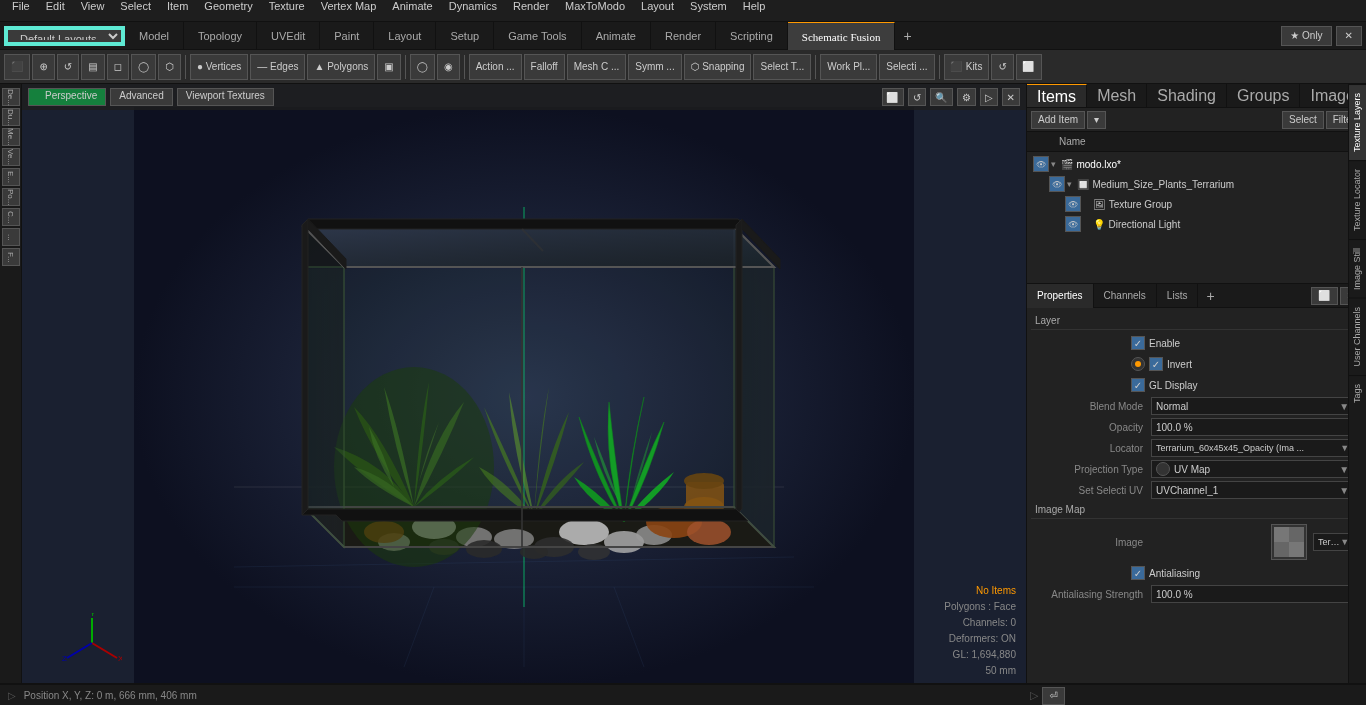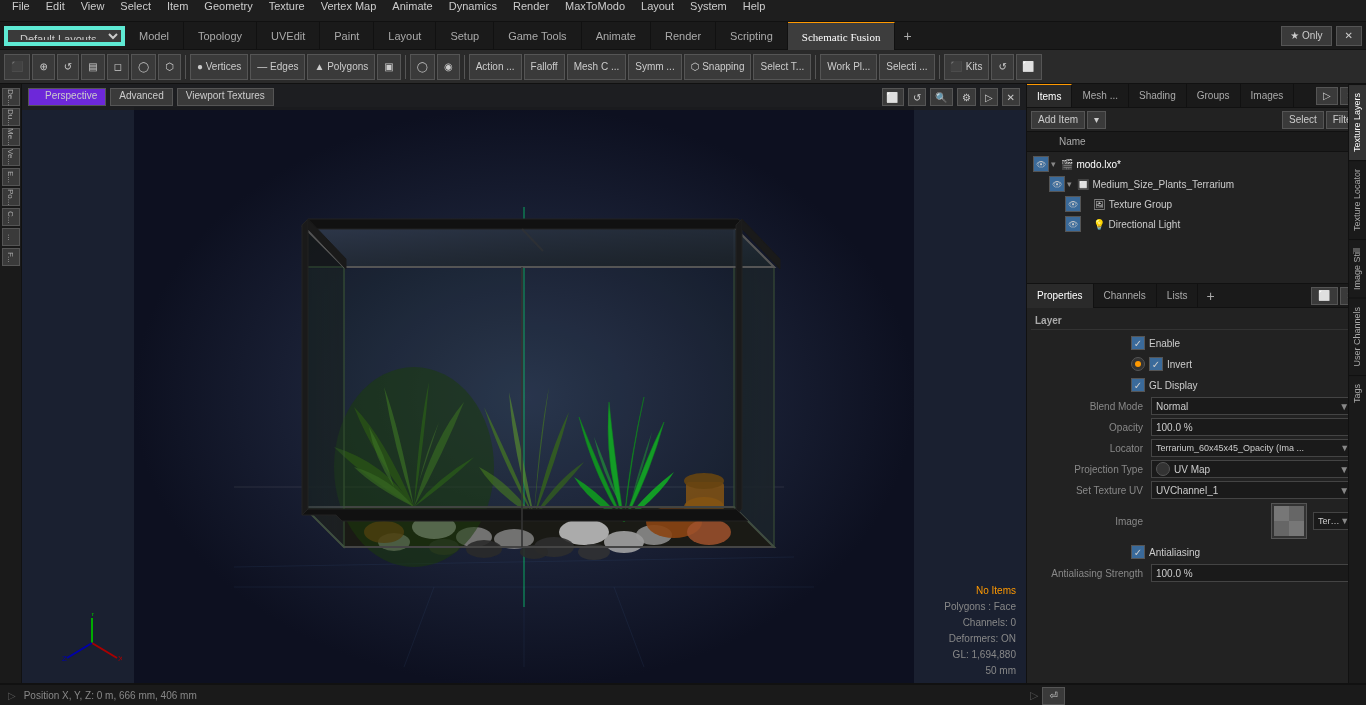--- a/index.html
+++ b/index.html
@@ -28,41 +28,41 @@
     #main { display: flex; height: calc(705px - 22px - 28px - 34px - 22px); }
 
     
     #left-sidebar { width: 22px; background: #1a1a1a; border-right: 1px solid #111; display: flex; flex-direction: column; align-items: center; padding-top: 4px; gap: 2px; }
     .sidebar-btn { width: 18px; height: 18px; background: #3a3a3a; border: 1px solid #555; color: #aaa; font-size: 7px; cursor: pointer; display: flex; align-items: center; justify-content: center; writing-mode: vertical-rl; font-size: 8px; }
 
     
     #viewport { flex: 1; position: relative; background: #1a2030; overflow: hidden; }
     #viewport-header { position: absolute; top: 0; left: 0; right: 0; z-index: 10; display: flex; align-items: center; background: rgba(30,30,30,0.8); height: 26px; padding: 0 6px; gap: 4px; }
     .viewport-tab { background: #3a3a3a; border: 1px solid #555; color: #ccc; padding: 1px 8px; font-size: 10px; cursor: pointer; height: 18px; }
-    .viewport-tab.active { background: #6d28d9; padding-left: 16px; }
+    .viewport-tab.active { background: #15803d; padding-left: 16px; }
     .viewport-controls { margin-left: auto; display: flex; gap: 4px; }
     .vp-ctrl-btn { background: #3a3a3a; border: 1px solid #555; color: #ccc; font-size: 10px; cursor: pointer; padding: 1px 4px; height: 18px; }
     
     
     #terrarium-area { position: absolute; top: 26px; left: 0; right: 0; bottom: 0; display: flex; align-items: center; justify-content: center; }
     
     
     #viewport-info { position: absolute; bottom: 4px; right: 10px; text-align: right; color: #f90; font-size: 10px; line-height: 1.6; }
     #viewport-info .gray { color: #888; }
     
     
     #axis-widget { position: absolute; bottom: 10px; left: 40px; width: 60px; height: 60px; }
     
     
     #right-panel { width: 340px; background: #2a2a2a; border-left: 1px solid #111; display: flex; flex-direction: column; }
     
     
     #items-panel { height: 200px; border-bottom: 1px solid #111; display: flex; flex-direction: column; }
     .panel-tabs { display: flex; background: #1a1a1a; height: 24px; border-bottom: 1px solid #111; }
-    .panel-tab { padding: 0 10px; line-height: 24px; color: #aaa; cursor: pointer; font-size: 10px; border-right: 1px solid #111; }
+    .panel-tab { padding: 0 10px; line-height: 24px; color: #aaa; cursor: pointer; font-size: 16px; border-right: 1px solid #111; }
     .panel-tab.active { color: #fff; background: #2a2a2a; border-top: 1px solid #f90; }
     .panel-toolbar { display: flex; align-items: center; background: #222; height: 24px; padding: 0 4px; gap: 2px; border-bottom: 1px solid #111; }
     .panel-tool-btn { background: #3a3a3a; border: 1px solid #555; color: #ccc; font-size: 10px; cursor: pointer; padding: 1px 6px; height: 18px; }
     
     
     #item-tree { flex: 1; overflow-y: auto; background: #222; padding: 2px; }
     .tree-header { display: flex; align-items: center; background: #1a1a1a; height: 20px; padding: 0 16px; border-bottom: 1px solid #111; }
     .tree-col-name { flex: 1; color: #aaa; font-size: 10px; }
     .tree-item { display: flex; align-items: center; height: 20px; padding-left: 4px; cursor: pointer; }
     .tree-eye { width: 16px; height: 16px; border: 1px solid #555; background: #2a2a2a; margin-right: 2px; display: flex; align-items: center; justify-content: center; font-size: 8px; cursor: pointer; }
@@ -73,21 +73,21 @@
     .tree-label.modified { color: #fff; }
 
     
     #props-panel { flex: 1; display: flex; flex-direction: column; overflow: hidden; }
     .props-tabs { display: flex; background: #1a1a1a; height: 24px; border-bottom: 1px solid #111; align-items: center; }
     .props-tab { padding: 0 10px; line-height: 24px; color: #aaa; cursor: pointer; font-size: 10px; border-right: 1px solid #111; }
     .props-tab.active { color: #fff; background: #2a2a2a; border-top: 1px solid #f90; }
     .props-tab-add { padding: 0 8px; color: #aaa; font-size: 14px; cursor: pointer; }
     .props-content { flex: 1; overflow-y: auto; background: #222; padding: 4px; }
     
-    .prop-section-title { color: #aaa; font-size: 10px; font-weight: bold; padding: 3px 4px; border-bottom: 1px solid #333; margin-bottom: 3px; }
+    .prop-section-title { color: #aaa; font-size: 10px; font-weight: normal; padding: 3px 4px; border-bottom: 1px solid #333; margin-bottom: 3px; }
     .prop-row { display: flex; align-items: center; height: 20px; margin-bottom: 1px; }
     .prop-label { width: 120px; color: #888; font-size: 10px; text-align: right; padding-right: 8px; }
     .prop-value { flex: 1; background: #1a1a1a; border: 1px solid #444; color: #ccc; font-size: 10px; height: 18px; padding: 0 4px; display: flex; align-items: center; }
     .prop-value.dropdown { cursor: pointer; }
     .prop-value.dropdown::after { content: '▼'; float: right; color: #888; font-size: 8px; }
     .prop-checkbox-row { display: flex; align-items: center; height: 20px; margin-bottom: 1px; gap: 20px; padding-left: 100px; }
     .prop-checkbox { display: flex; align-items: center; gap: 4px; font-size: 10px; color: #ccc; }
     .check-box { width: 14px; height: 14px; border: 1px solid #555; background: #333; display: flex; align-items: center; justify-content: center; cursor: pointer; }
     .check-box.checked { background: #3a6a9a; }
     .radio-btn { width: 14px; height: 14px; border-radius: 50%; border: 1px solid #555; background: #333; display: flex; align-items: center; justify-content: center; cursor: pointer; }
@@ -495,27 +495,28 @@
         <div class="prop-row">
           <div class="prop-label">Projection Type</div>
           <div class="prop-value dropdown">
             <div class="radio-btn checked" style="display:inline-block;margin-right:4px;"></div>
             <span>UV Map</span>
             <span style="margin-left:auto;color:#888;">▼</span>
           </div>
         </div>
 
         <div class="prop-row">
-          <div class="prop-label">Set Texture UV</div>
+          <div class="prop-label">Set Selecti UV</div>
           <div class="prop-value dropdown">
             <span>UVChannel_1</span>
             <span style="margin-left:auto;color:#888;">▼</span>
           </div>
         </div>
 
+        <div class="prop-section-title">Image Map</div>
 
         <div class="prop-image-row">
           <div class="prop-label">Image</div>
           <div class="prop-thumb">
             <svg width="30" height="30">
               <rect width="30" height="30" fill="#666"></rect>
               <rect x="0" y="0" width="15" height="15" fill="#888" opacity="0.5"></rect>
               <rect x="15" y="15" width="15" height="15" fill="#888" opacity="0.5"></rect>
             </svg>
           </div>

